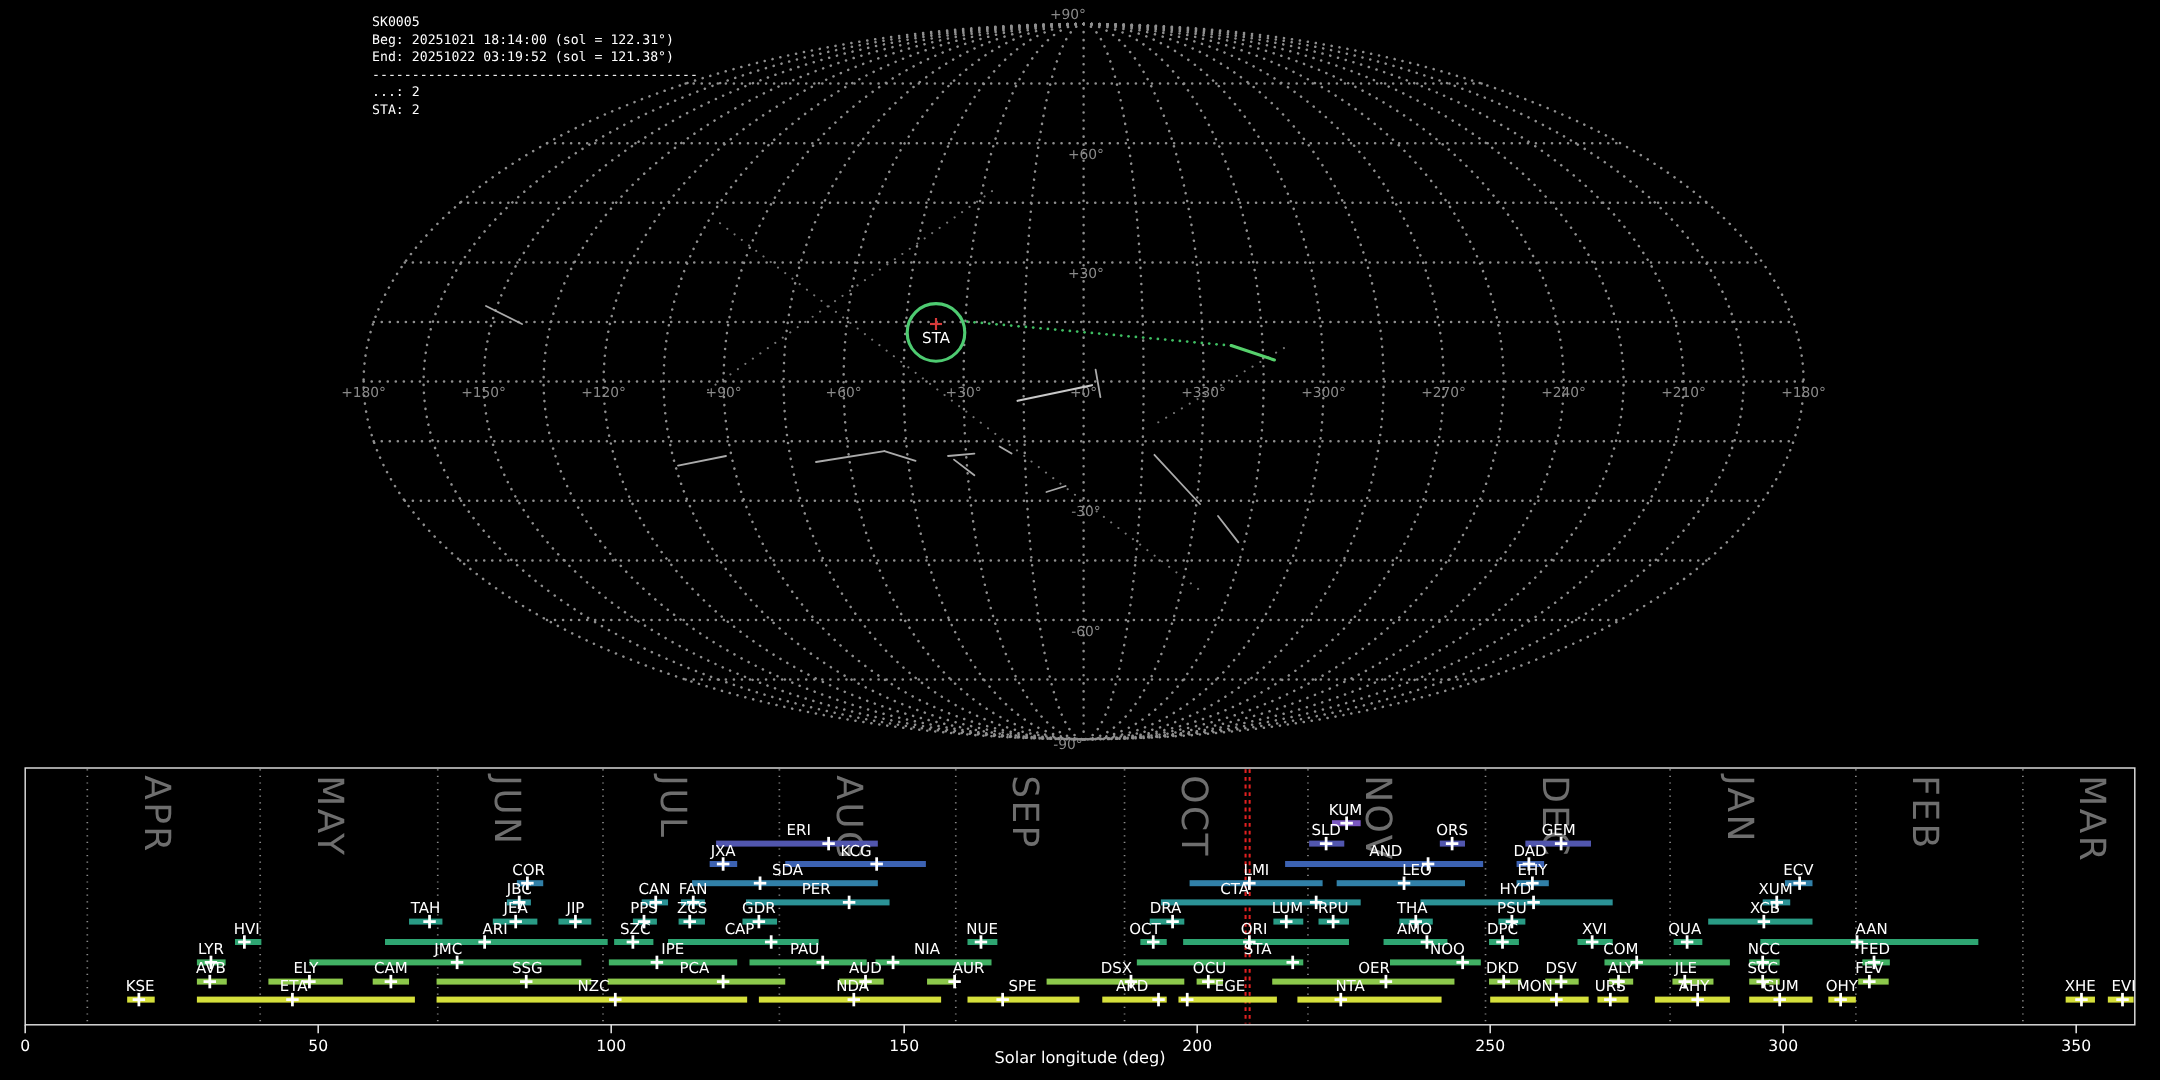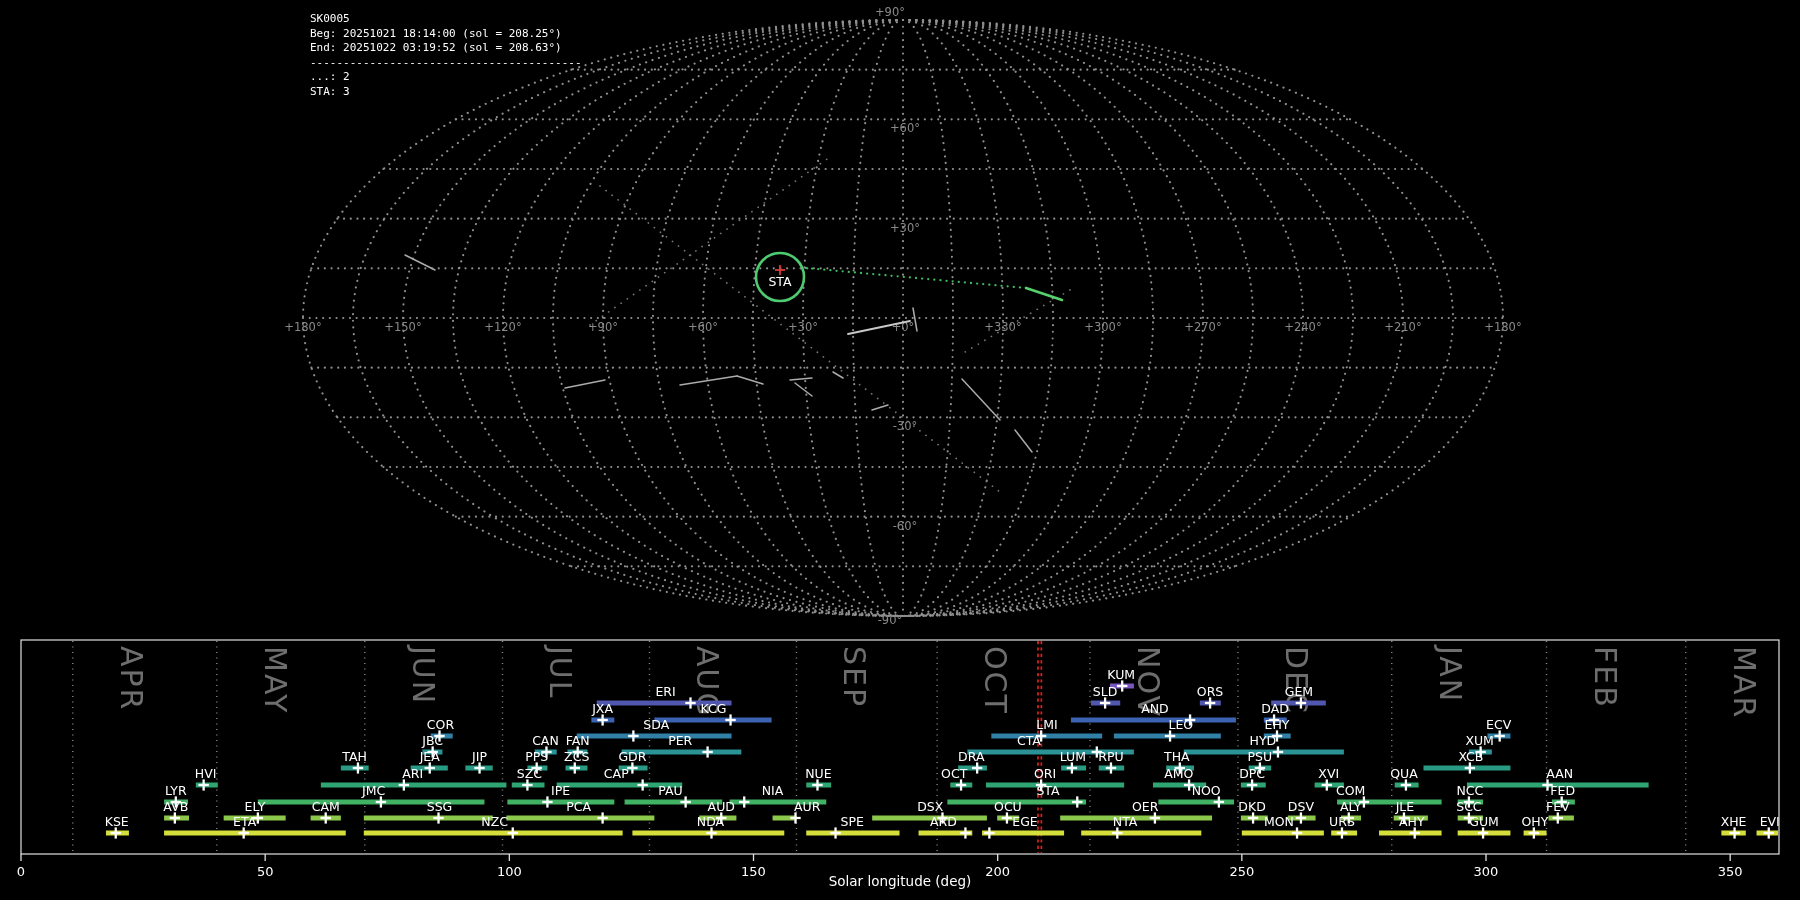--- a/index.html
+++ b/index.html
@@ -526,15 +526,15 @@
         <text x="997.6666666666667" y="876" text-anchor="middle" class="ticklabel">200</text>
         <line x1="1241.8333333333335" y1="854" x2="1241.8333333333335" y2="861" stroke="#e0e0e0" stroke-width="1.3"></line>
         <text x="1241.8333333333335" y="876" text-anchor="middle" class="ticklabel">250</text>
         <line x1="1486.0000000000002" y1="854" x2="1486.0000000000002" y2="861" stroke="#e0e0e0" stroke-width="1.3"></line>
         <text x="1486.0000000000002" y="876" text-anchor="middle" class="ticklabel">300</text>
         <line x1="1730.1666666666667" y1="854" x2="1730.1666666666667" y2="861" stroke="#e0e0e0" stroke-width="1.3"></line>
         <text x="1730.1666666666667" y="876" text-anchor="middle" class="ticklabel">350</text>
       </g>
   </svg>
 
-  <div id="info-panel"><div>SK0005</div><div>Beg: 20251021 18:14:00 (sol = 208.25°)</div><div>End: 20251022 03:19:52 (sol = 208.63°)</div><div>-----------------------------------------</div><div>...: 2</div><div>STA: 3</div></div>
+  <div id="info-panel"><div>SK0005</div><div>Beg: 20251021 18:14:00 (sol = 122.31°)</div><div>End: 20251022 03:19:52 (sol = 121.38°)</div><div>-----------------------------------------</div><div>...: 2</div><div>STA: 2</div></div>
 
 </div>
 
 </body></html>

